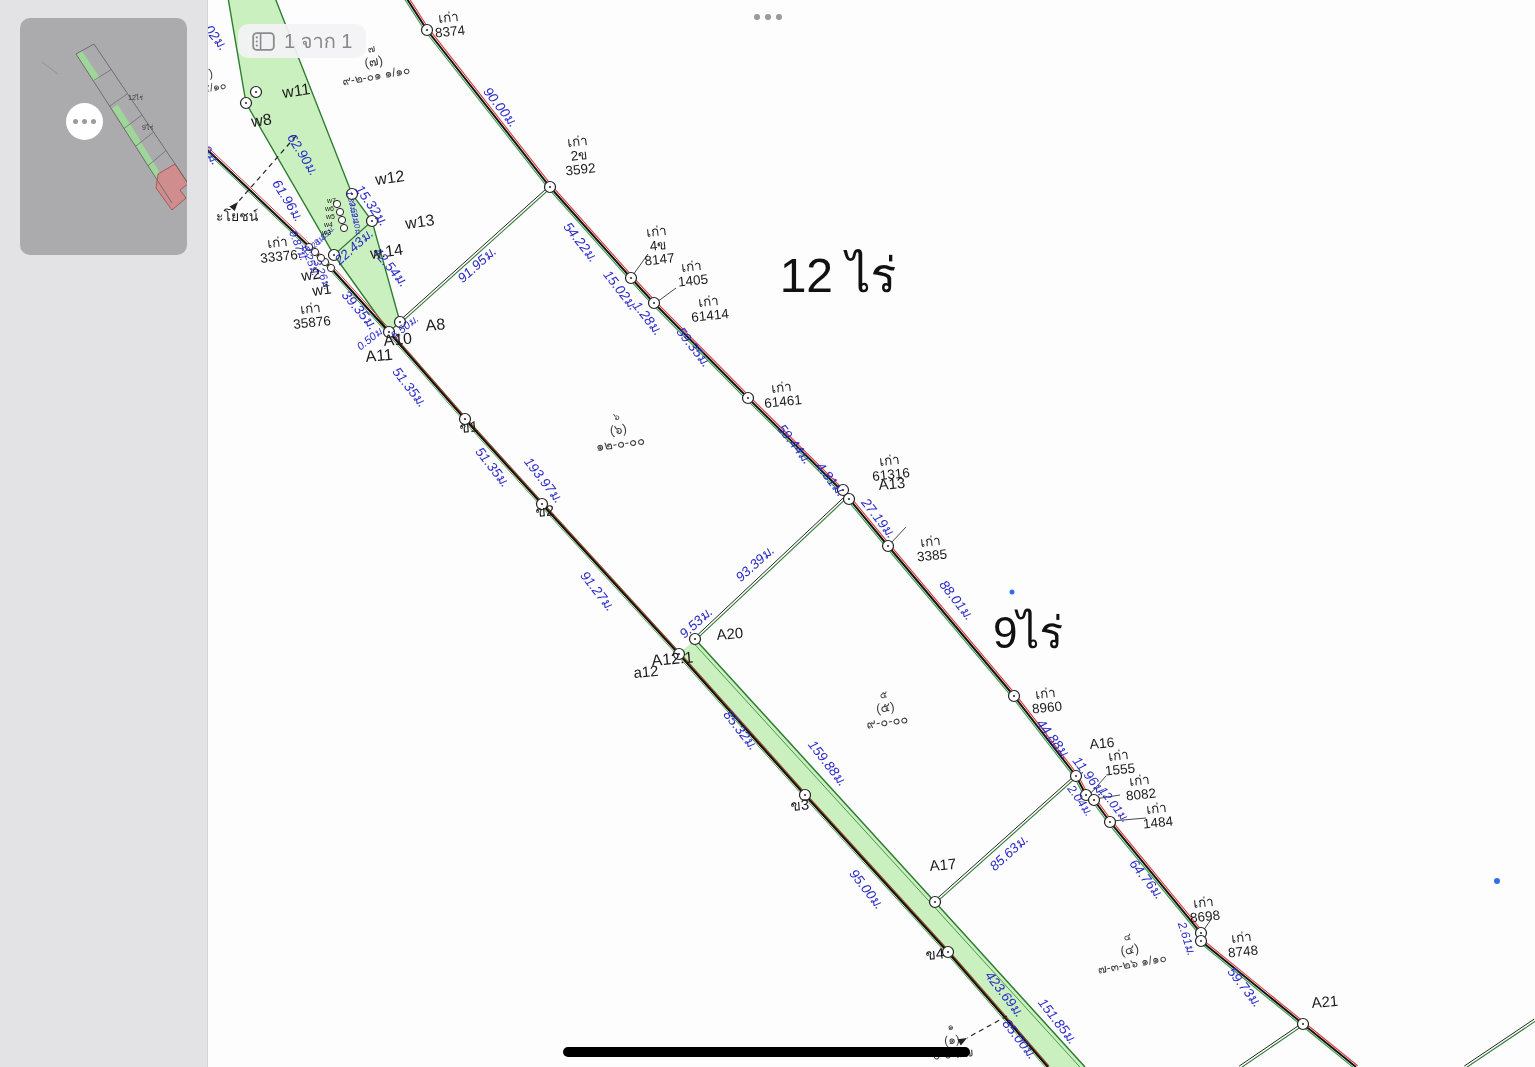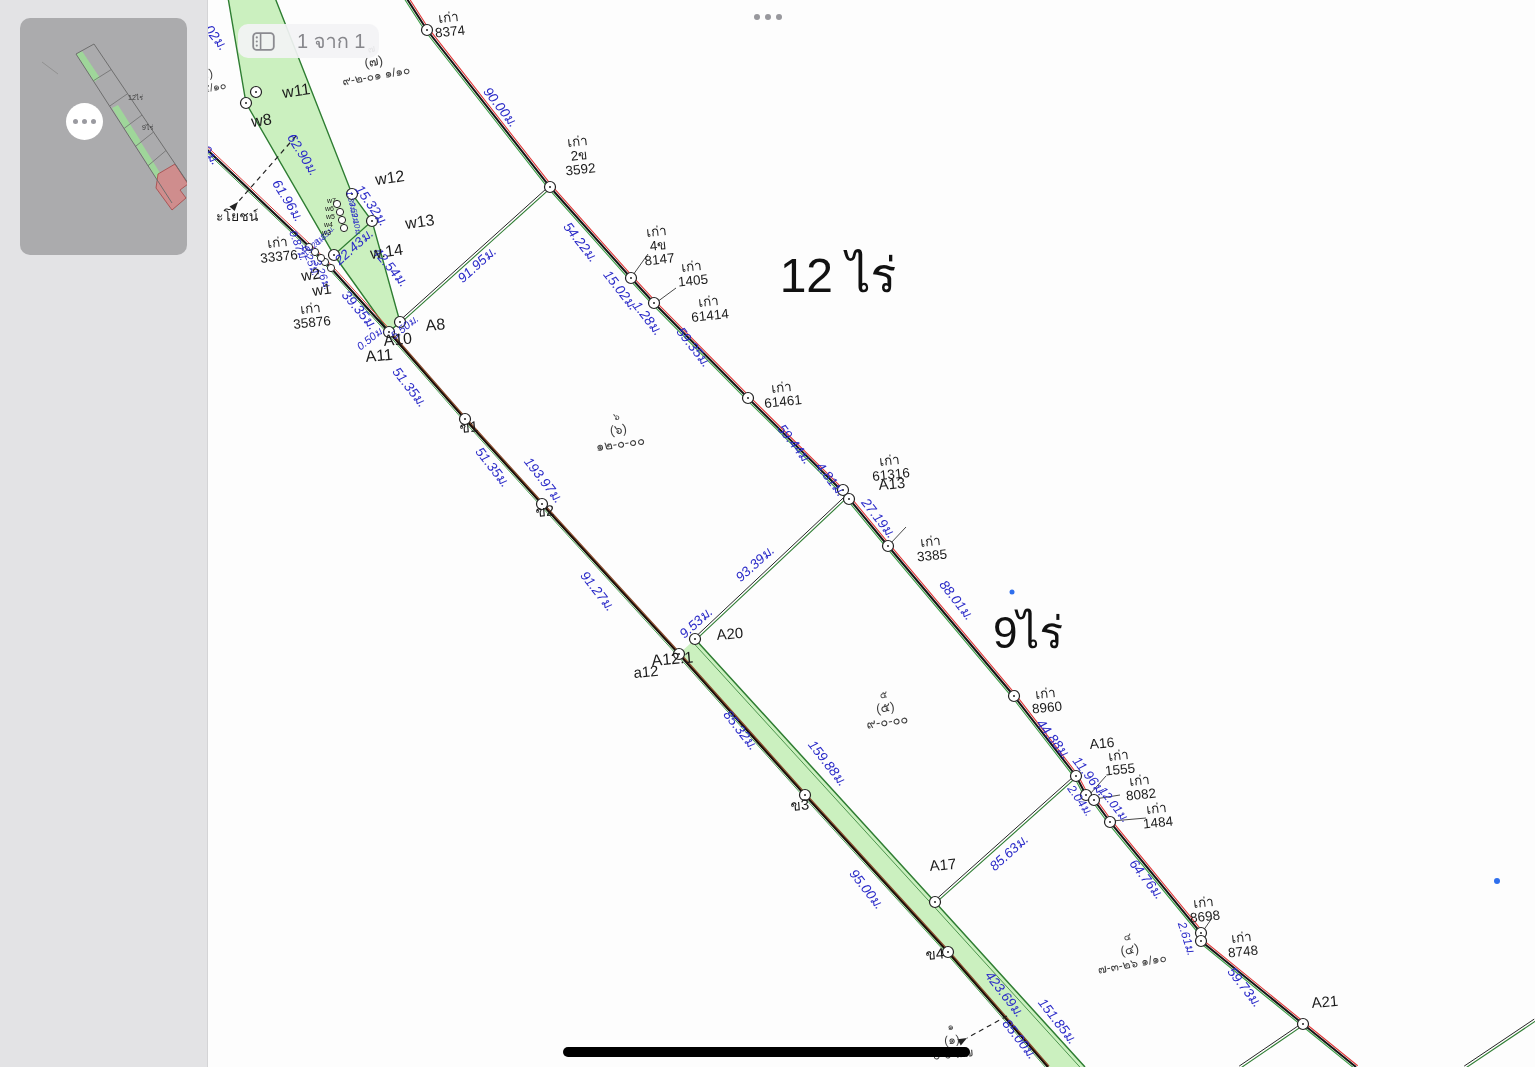--- a/index.html
+++ b/index.html
@@ -8,21 +8,21 @@
   #map{position:absolute;left:0;top:0;z-index:1;}
   .sidebar{position:absolute;left:0;top:0;width:207px;height:1067px;background:#e3e3e5;
     border-right:1px solid #d4d4d6;z-index:10;}
   .thumb{position:absolute;left:20px;top:18px;width:167px;height:237px;background:#ababad;
     border-radius:10px;overflow:hidden;cursor:pointer;}
   .thumb-more{position:absolute;left:66px;top:103px;width:37px;height:37px;border:none;
     background:#ffffff;border-radius:50%;display:flex;align-items:center;justify-content:center;
     gap:4px;cursor:pointer;padding:0;}
   .thumb-more .tdot{width:5px;height:5px;border-radius:50%;background:#9a9aa0;}
   .pill{position:absolute;left:238px;top:24px;height:34px;z-index:20;display:flex;align-items:center;
-    gap:22px;padding:0 14px;background:rgba(243,243,245,0.92);border-radius:10px;color:#87878c;
+    gap:9px;padding:0 14px;background:rgba(243,243,245,0.92);border-radius:10px;color:#87878c;
     font-size:20px;cursor:pointer;user-select:none;}
   .more-dots{position:absolute;left:746px;top:5px;width:44px;height:24px;z-index:20;border:none;
     background:transparent;display:flex;align-items:center;justify-content:center;gap:5px;cursor:pointer;}
   .more-dots .mdot{width:6px;height:6px;border-radius:50%;background:#98989d;}
   text{user-select:none;}
 </style>
 </head>
 <body>
 
 <div id="stage">

